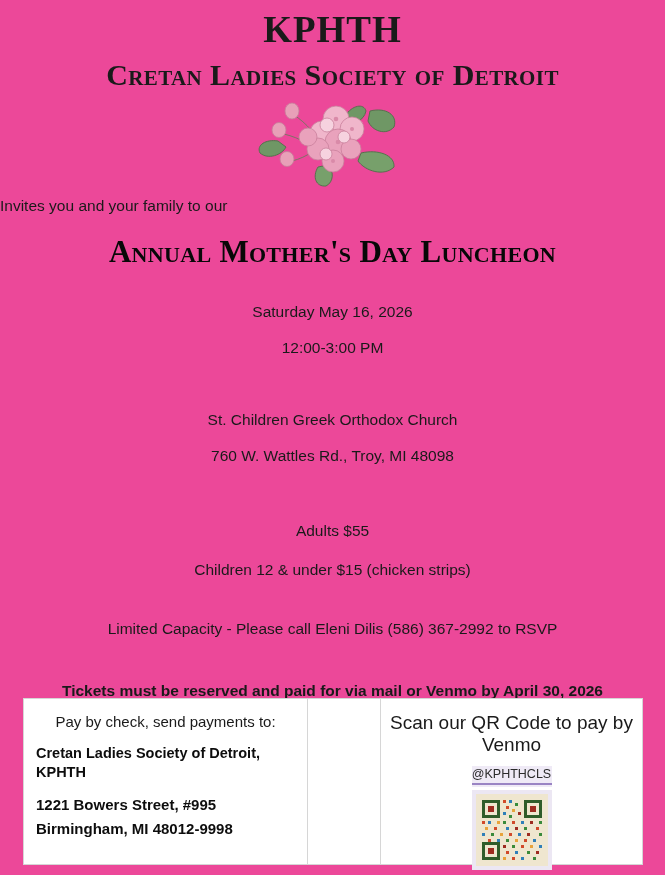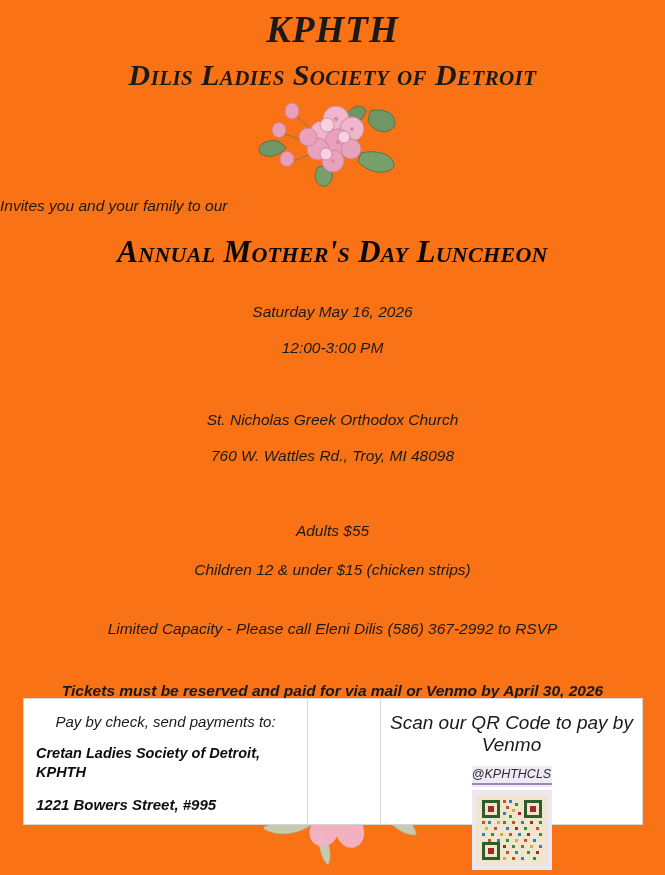--- a/index.html
+++ b/index.html
@@ -14,22 +14,21 @@
     position: relative;
     font-family: "Liberation Sans", sans-serif;
     color: #111111;
     overflow: hidden;
   }
 
   .flyer {
     width: 665px;
     height: 875px;
     position: relative;
-    background: #f97316;
-    font-style: italic;
+    background: #ec4899;
   }
 
   
   .org-name {
     text-align: center;
     font-family: "Liberation Serif", serif;
     font-size: 37px;
     letter-spacing: 1px;
     color: #1a1a1a;
     margin: 0;
@@ -101,21 +100,21 @@
   .price-line { padding-top: 0; line-height: 1.72; }
   .gap-rsvp  { padding-top: 10px; }
   .gap-deadline { padding-top: 14px; }
 
   
   .pay-table {
     position: absolute;
     left: 23px;
     top: 698px;
     width: 620px;
-    height: 127px;
+    height: 167px;
     border: 1px solid #d6d6d6;
     display: flex;
     background: #ffffff;
   }
   .cell-check {
     width: 284px;
     border-right: 1px solid #d6d6d6;
     padding: 14px 12px 10px 12px;
   }
   .cell-spacer {
@@ -174,21 +173,21 @@
     padding: 4px;
   }
   .qr-box svg { display: block; }
 </style>
 </head>
 <body>
 
 <div class="flyer">
 
   <h1 class="org-name">KPHTH</h1>
-  <h2 class="org-subtitle">Dilis Ladies Society of Detroit</h2>
+  <h2 class="org-subtitle">Cretan Ladies Society of Detroit</h2>
 
   <svg class="floral-top" viewBox="0 0 170 92" xmlns="http://www.w3.org/2000/svg">
     <g stroke="#5f7f58" stroke-width="0.8" fill="none">
       <path d="M46 18 C52 22 58 27 63 33"></path>
       <path d="M36 37 C44 39 52 42 58 46"></path>
       <path d="M44 64 C52 62 58 59 64 55"></path>
     </g>
 
     <g>
       <path d="M122 14 C138 10 150 18 146 30 C138 39 124 34 120 24 Z" fill="#6f9765" stroke="#4e6f48" stroke-width="0.9"></path>
@@ -234,21 +233,21 @@
   <p class="invite-line">Invites you and your family to our</p>
 
   <h3 class="event-title">Annual Mother's Day Luncheon</h3>
 
   <div class="block gap-date">
     <div class="line">Saturday May 16, 2026</div>
     <div class="line">12:00-3:00 PM</div>
   </div>
 
   <div class="block gap-venue">
-    <div class="line">St. Nicholas Greek Orthodox Church</div>
+    <div class="line">St. Children Greek Orthodox Church</div>
     <div class="line">760 W. Wattles Rd., Troy, MI 48098</div>
   </div>
 
   <div class="block gap-price">
     <div class="line price-line">Adults $55</div>
     <div class="line price-line">Children 12 &amp; under $15 (chicken strips)</div>
   </div>
 
   <div class="block gap-rsvp">
     <div class="line">Limited Capacity - Please call Eleni Dilis (586) 367-2992 to RSVP</div>
@@ -322,20 +321,21 @@
   <div class="pay-table">
 
     <div class="cell-check">
       <div class="check-head">Pay by check, send payments to:</div>
       <div class="check-org">
         <div>Cretan Ladies Society of Detroit,</div>
         <div>KPHTH</div>
       </div>
       <div class="check-addr">
         <div>1221 Bowers Street, #995</div>
+        <div>Birmingham, MI 48012-9998</div>
       </div>
     </div>
 
     <div class="cell-spacer"></div>
 
     <div class="cell-venmo">
       <div class="venmo-head">Scan our QR Code to pay by Venmo</div>
       <div class="venmo-handle-wrap">
         <div class="venmo-handle">@KPHTHCLS</div>
       </div>

